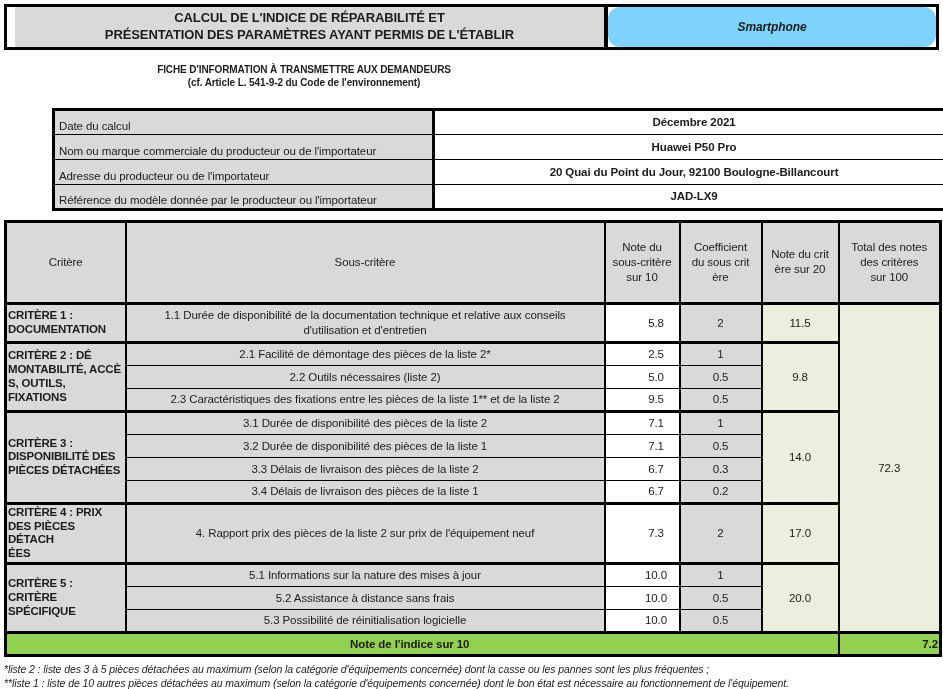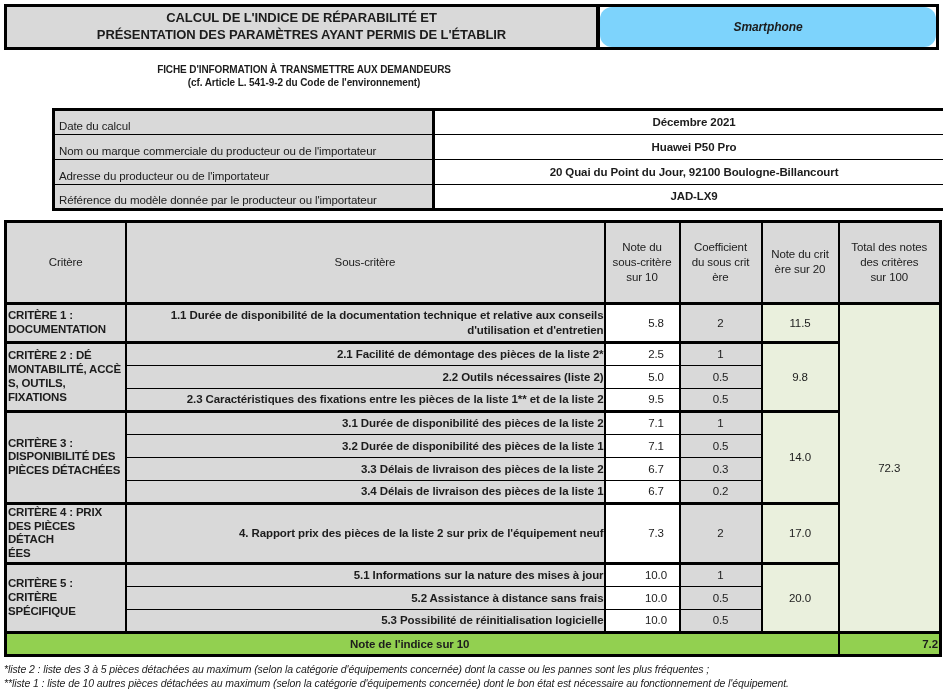--- a/index.html
+++ b/index.html
@@ -10,21 +10,21 @@
     --ink:#1c1c1c;
   }
   html,body{margin:0;padding:0;background:#ffffff;}
   .page{
     width:943px;height:689px;box-sizing:border-box;
     padding:4px 4px 0 4px;background:#fff;overflow:hidden;
     font-family:"Liberation Sans","DejaVu Sans",sans-serif;
     color:var(--ink);letter-spacing:-0.1px;
   }
   
-  .header-row{display:flex;border:3px solid var(--border);}
+  .header-row{display:flex;border:3px solid var(--border);padding-left:8px;}
   .title-box{
     width:593px;box-sizing:border-box;border-right:4px solid var(--border);
     background:var(--gray);text-align:center;font-weight:bold;font-size:13px;
     line-height:1.3;padding:3px 4px;white-space:pre-line;
     display:flex;align-items:center;justify-content:center;
   }
   .category-box{
     flex:1;background:#7dd3fc;display:flex;align-items:center;justify-content:center;
     font-weight:bold;font-style:italic;font-size:12px;border-radius:12px;
   }
@@ -43,21 +43,21 @@
   }
   .mt thead th{
     height:82px;background:var(--gray);font-weight:normal;text-align:center;
     white-space:pre-line;line-height:1.3;border-bottom:3px solid var(--border);
   }
   .mt tr{height:23px;}
   .mt tr.tr-c1{height:39px;}
   .mt tr.tr-c4{height:48px;}
   .mt tr.gs > td{border-top:3px solid var(--border);}
   .crit{background:var(--gray);font-weight:bold;text-align:left;white-space:pre-line;line-height:1.2;font-size:10.5px;letter-spacing:-0.2px;}
-  .sub{background:var(--gray);text-align:right;padding:2px 0;line-height:1.25;font-weight:bold;}
+  .sub{background:var(--gray);text-align:center;padding:2px 16px;line-height:1.25;}
   .n10{background:#ffffff;text-align:center;padding-left:29px;}
   .coef{background:var(--gray);text-align:center;}
   .n20{background:var(--light-green);text-align:center;font-size:12px;}
   .total{background:var(--light-green);text-align:center;font-size:12.5px;}
   .tr-final{height:24px;}
   .tr-final td{border-top:3px solid var(--border);}
   .final-label{background:var(--bright-green);text-align:center;padding-right:26px;font-weight:bold;font-size:19px;}
   .final-value{background:var(--bright-green);text-align:right;font-weight:bold;font-size:19px;}
   
   .footnotes{margin-top:5px;font-style:italic;font-size:10.5px;line-height:1.35;letter-spacing:-0.1px;}

